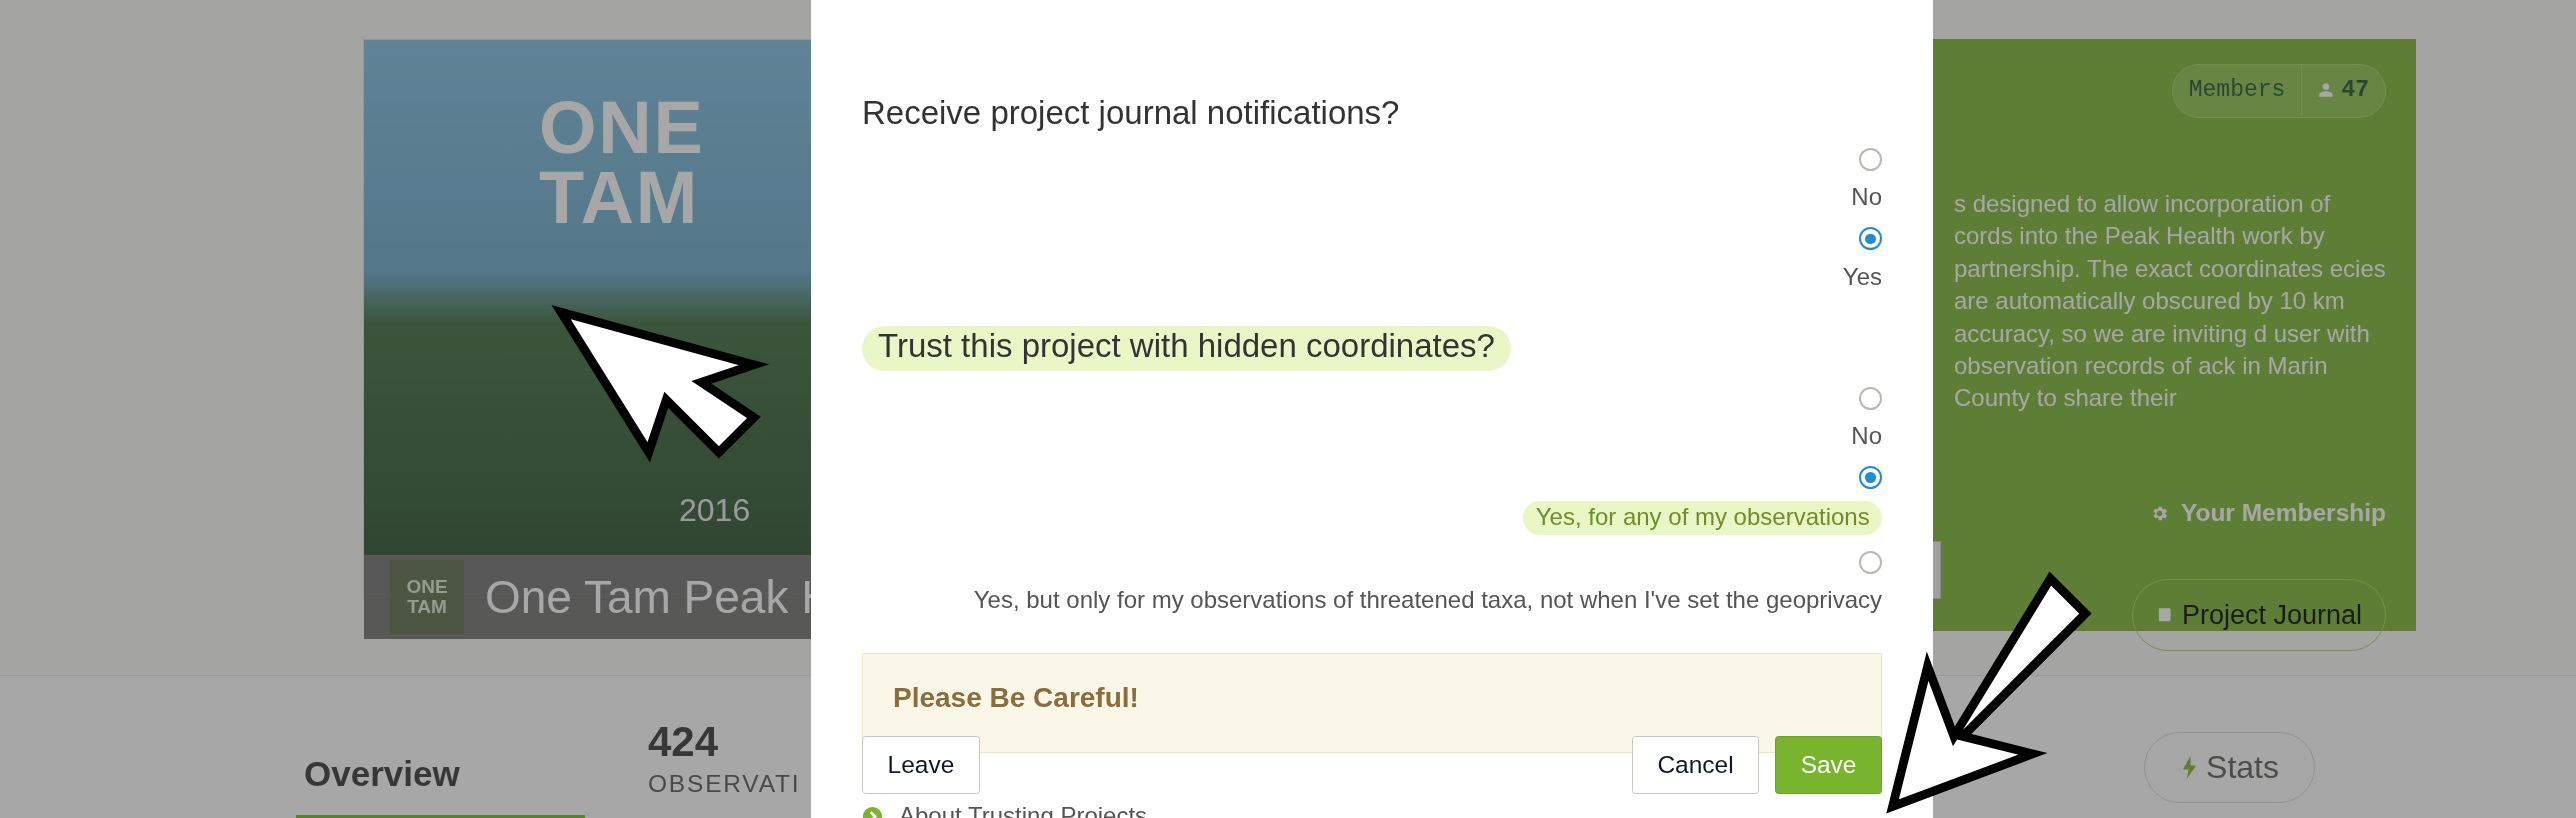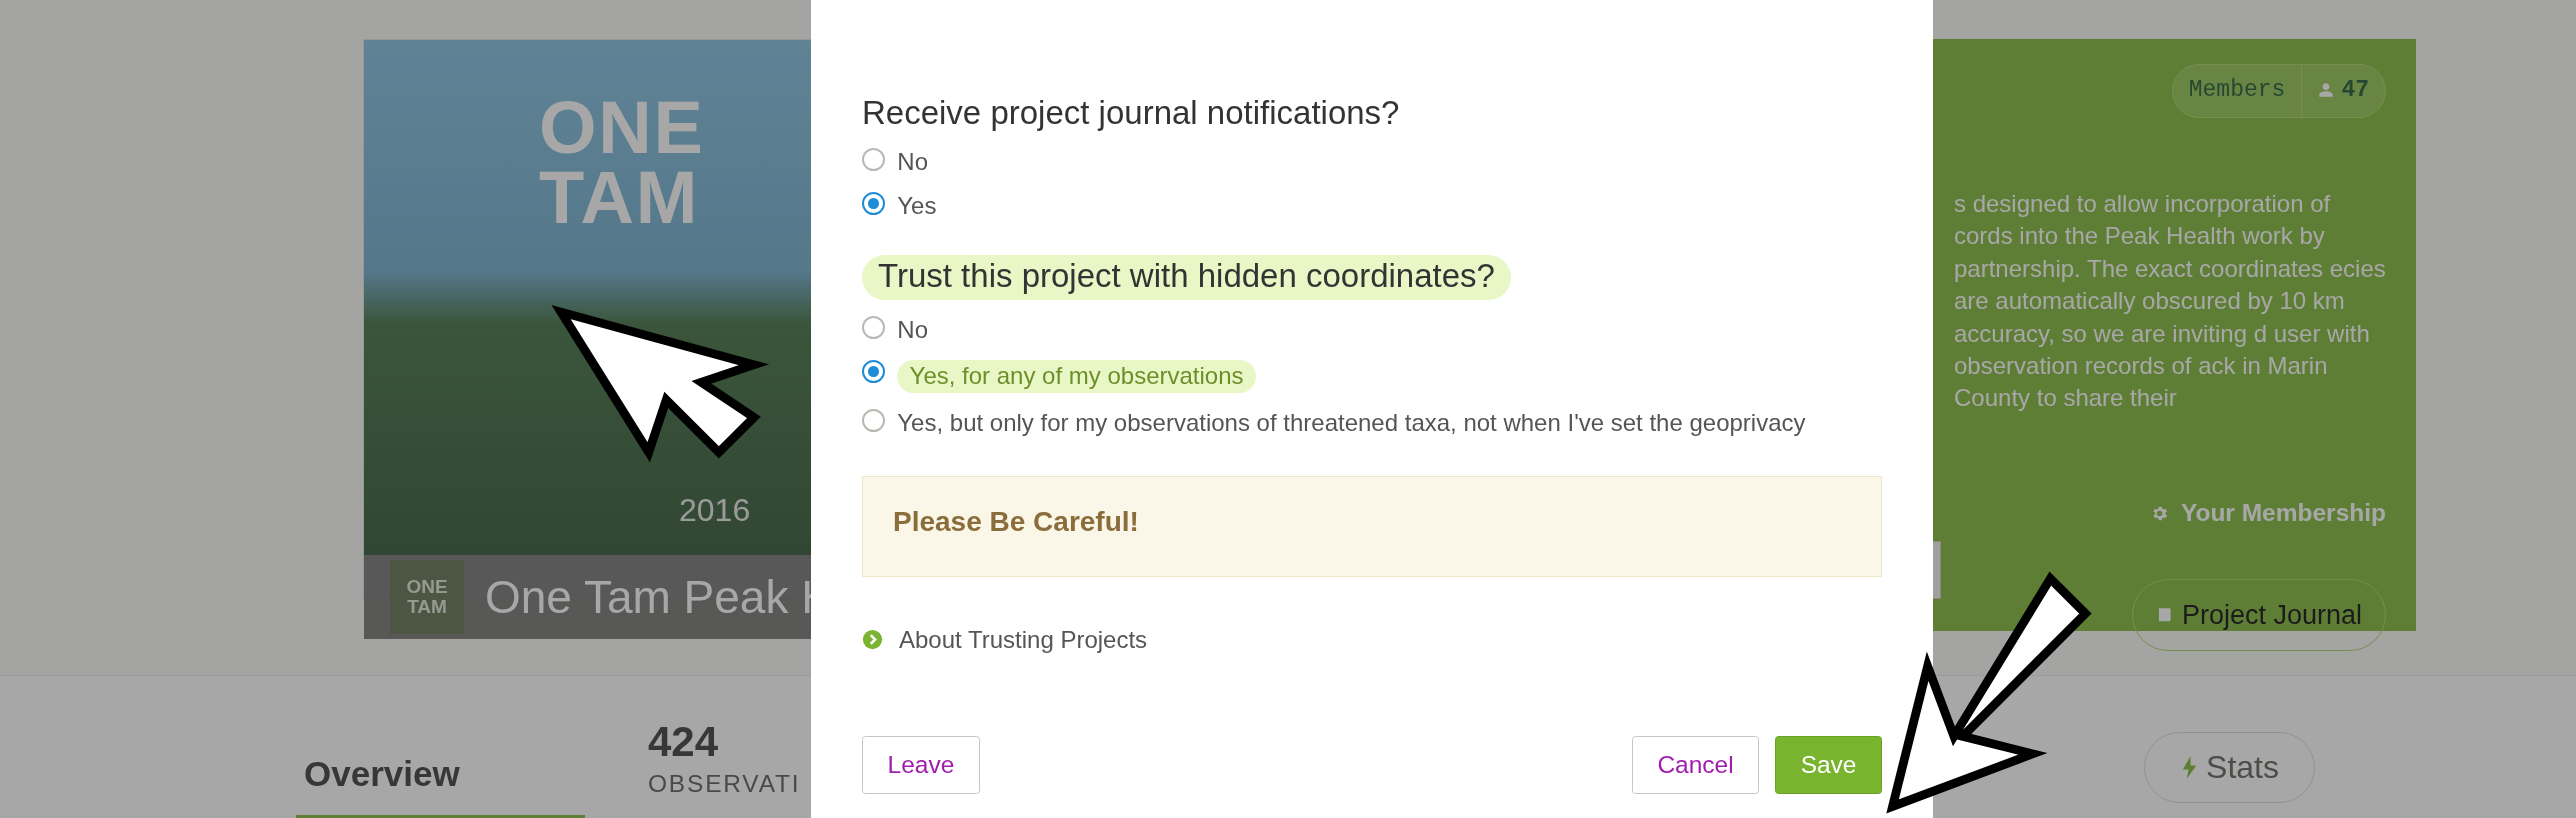--- a/index.html
+++ b/index.html
@@ -72,41 +72,41 @@
     padding:14px 19px; font-size:24.5px; color:#555;
   }
 
   
   .modal {
     position:absolute; left:811px; top:0; width:1122px; height:818px; background:#fff;
   }
   .modal-inner { padding:26px 51px 0 51px; }
   .q-heading { color:#333; font-size:33px; font-weight:400; margin-top:68px; }
   .q-heading.hl { display:inline-block; background:#e9f7c6; border-radius:875px; padding:1.8px 16px 5.3px; margin-top:35px; }
-  .radio-row { display:flex; align-items:flex-start; gap:12.3px; margin-top:16px; font-size:24px; color:#555; }
+  .radio-row { display:flex; align-items:flex-end; gap:12.3px; margin-top:16px; font-size:24px; color:#555;flex-direction:column; }
   .radio-row .r-outer {
     width:23px; height:23px; border-radius:50%; border:2.6px solid #b9b9b4; flex:none;
     display:flex; align-items:center; justify-content:center; background:#fff;
   }
   .radio-row.checked .r-outer { border-color:#1f8dd6; }
   .radio-row.checked .r-inner { width:10.5px; height:10.5px; border-radius:50%; background:#1f8dd6; }
   .radio-row.hl span.lbl { background:#e9f7c6; border-radius:875px; padding:1.8px 12.3px 3.5px; color:#6d8f2a; }
   .warn-box {
     margin-top:39px; background:#fbf7e8; border:0.9px solid #efe7c6; padding:24.5px 30px 26px;
     color:#8a6d3b; font-size:28px; line-height:1.4;
   }
   .warn-box .wt { font-weight:700; margin-bottom:8.8px; }
   .about-link { margin-top:49px; display:flex; align-items:center; gap:16px; font-size:24px; color:#555; }
   .about-link svg { width:21px; height:21px; fill:#7bb431; }
   .modal-footer {
     position:absolute; left:0; right:0; bottom:0; padding:24.5px 51px 24.5px;
     display:flex; align-items:center;
   }
   .btn {
-    border:0.9px solid #c7c7c1; background:#fff; color:#a21caf; font-size:24.5px;
+    border:0.9px solid #c7c7c1; background:#fff; color:#0f172a; font-size:24.5px;
     padding:14px 24.5px; border-radius:3.5px; cursor:pointer;
   }
   .btn.primary { background:#78b42e; border-color:#6aa127; color:#fff; margin-left:16px; }
   .spacer { flex:1; }
 
   
   .pxcursor { position:absolute; pointer-events:none; }
   .pxcursor svg { display:block; }
 </style>
 </head>

